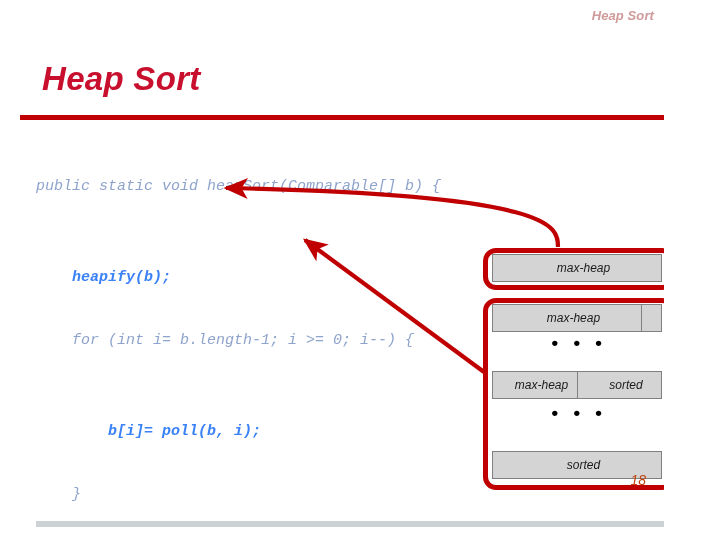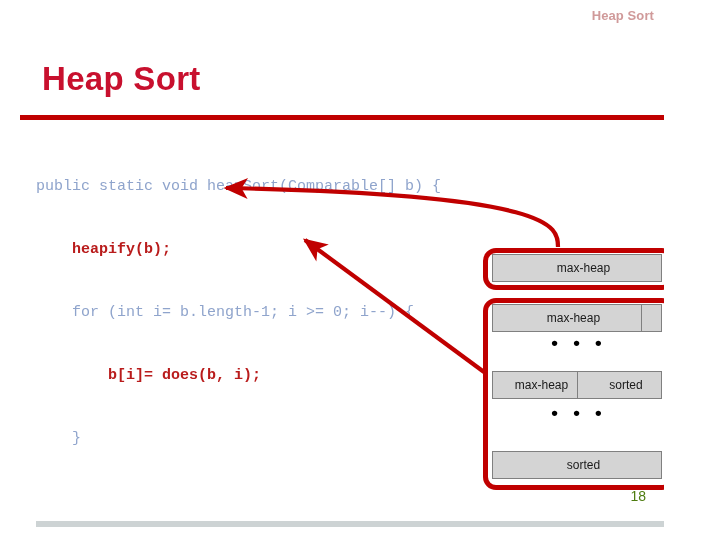--- a/index.html
+++ b/index.html
@@ -7,20 +7,21 @@
     padding: 0;
     background: #ffffff;
   }
   .slide {
     position: relative;
     width: 664px;
     height: 540px;
     background: #ffffff;
     overflow: hidden;
     font-family: "Liberation Sans", sans-serif;
+    font-style: italic;
   }
 
   
   .running-head {
     position: absolute;
     top: 8px;
     right: 10px;
     font-family: "Liberation Sans", sans-serif;
     font-size: 13px;
     font-weight: bold;
@@ -53,22 +54,23 @@
     left: 36px;
     top: 134px;
     font-family: "Liberation Mono", "DejaVu Sans Mono", monospace;
     font-size: 15px;
     line-height: 21px;
     color: #8fa4cc;
     white-space: pre;
   }
   .code .ln { display: block; white-space: pre; }
   .code .hl {
-    color: #b91c1c;
-    font-weight: bold;
+    color: #3b82f6;
+    font-weight: bold;
+    margin-top: 28px;
   }
 
   
   .question {
     position: absolute;
     left: 45px;
     top: 412px;
     font-family: "Liberation Mono", "DejaVu Sans Mono", monospace;
     font-size: 15px;
     font-weight: bold;
@@ -152,24 +154,24 @@
     left: 0; top: 0;
     width: 720px;
     height: 540px;
     pointer-events: none;
   }
 
   
   .page-number {
     position: absolute;
     right: 18px;
-    top: 488px;
+    top: 472px;
     font-family: "Liberation Sans", sans-serif;
     font-size: 14px;
-    color: #4d7c0f;
+    color: #c2410c;
   }
   .footer-bar {
     position: absolute;
     left: 36px;
     top: 521px;
     width: 664px;
     height: 6px;
     background: #cdd3d4;
   }
 </style>
@@ -181,21 +183,21 @@
   <div class="running-head">Heap Sort</div>
 
   <div class="slide-title">Heap Sort</div>
 
   <div class="title-rule"></div>
 
   <div class="code">
     <span class="ln">public static void heapSort(Comparable[] b) {</span>
     <span class="ln hl">    heapify(b);</span>
     <span class="ln">    for (int i= b.length-1; i &gt;= 0; i--) {</span>
-    <span class="ln hl">        b[i]= does(b, i);</span>
+    <span class="ln hl">        b[i]= poll(b, i);</span>
     <span class="ln">    }</span>
     
   </div>
 
 
   <div class="diagram">
 
     <div class="roundbox rb-top"></div>
     <div class="roundbox rb-main"></div>
 

